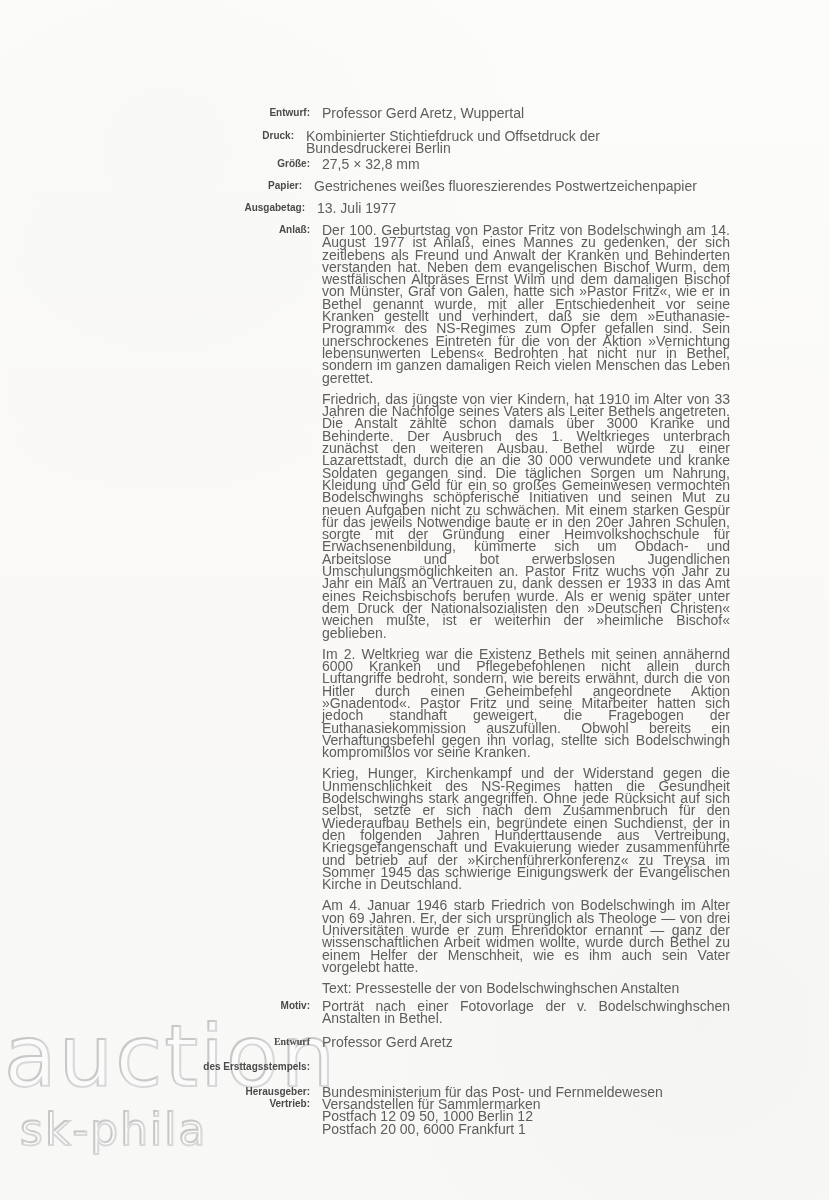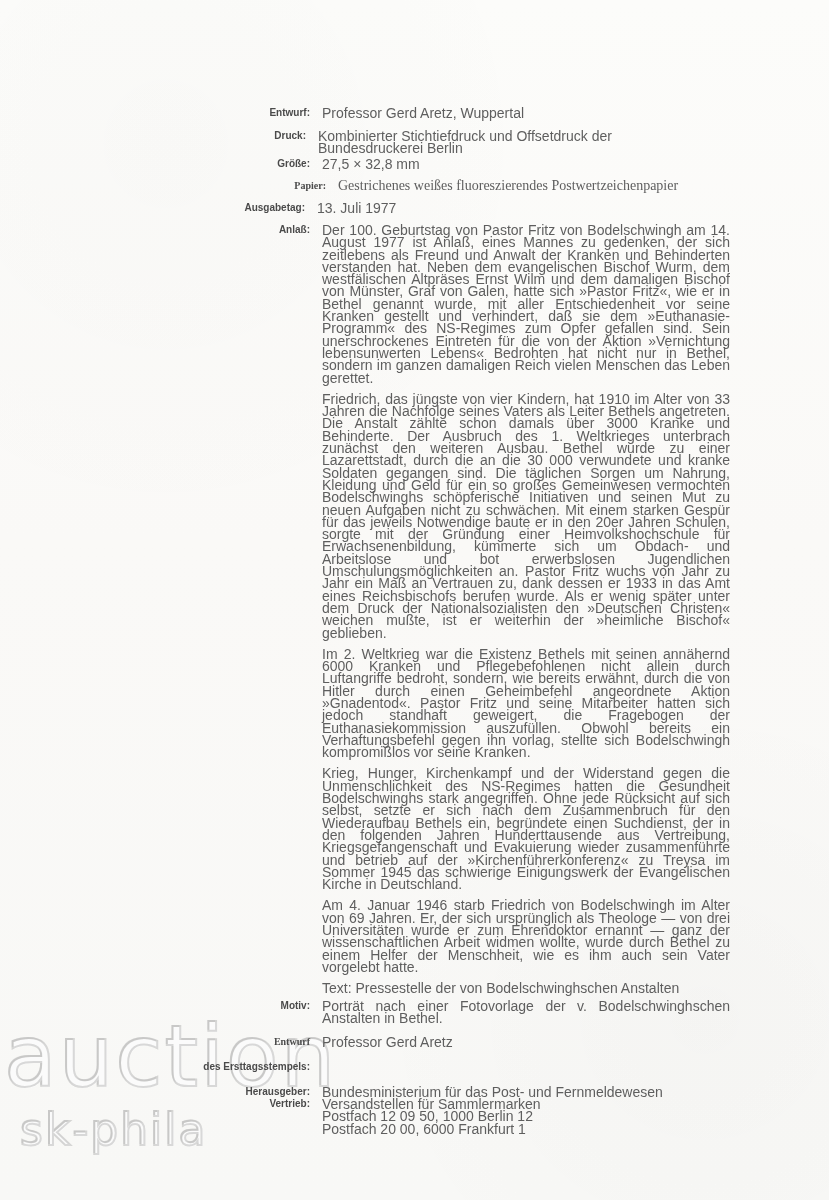--- a/index.html
+++ b/index.html
@@ -103,23 +103,23 @@
   .just {
     text-align: justify;
     text-align-last: left;
     hyphens: none;
   }
   .para { margin: 0 0 9px 0; }
   .para:last-child { margin-bottom: 4px; }
 
   
   #row-entwurf      { left: 200px; top: 107px; }
-  #row-druck        { left: 196px; top: 130px; }
+  #row-druck        { left: 184px; top: 130px; }
   #row-groesse      { left: 200px; top: 158px; }
-  #row-papier       { left: 216px; top: 180px; font-family: Liberation Serif, serif; }
+  #row-papier       { left: 192px; top: 180px; }
   #row-ausgabetag   { left: 195px; top: 202px; }
   #row-anlass       { left: 200px; top: 224px; }
   #row-motiv        { left: 200px; top: 1000px; }
   #row-stempel      { left: 200px; top: 1024px; }
   #row-herausgeber  { left: 200px; top: 1086px; }
   #row-vertrieb     { left: 200px; top: 1098px; }
 
   #row-stempel .label { line-height: 12.4px; }
   #row-stempel .label .l1 { display:block;font-family:Liberation Serif, serif; }
   #row-stempel .label .l2 { display:block; }

